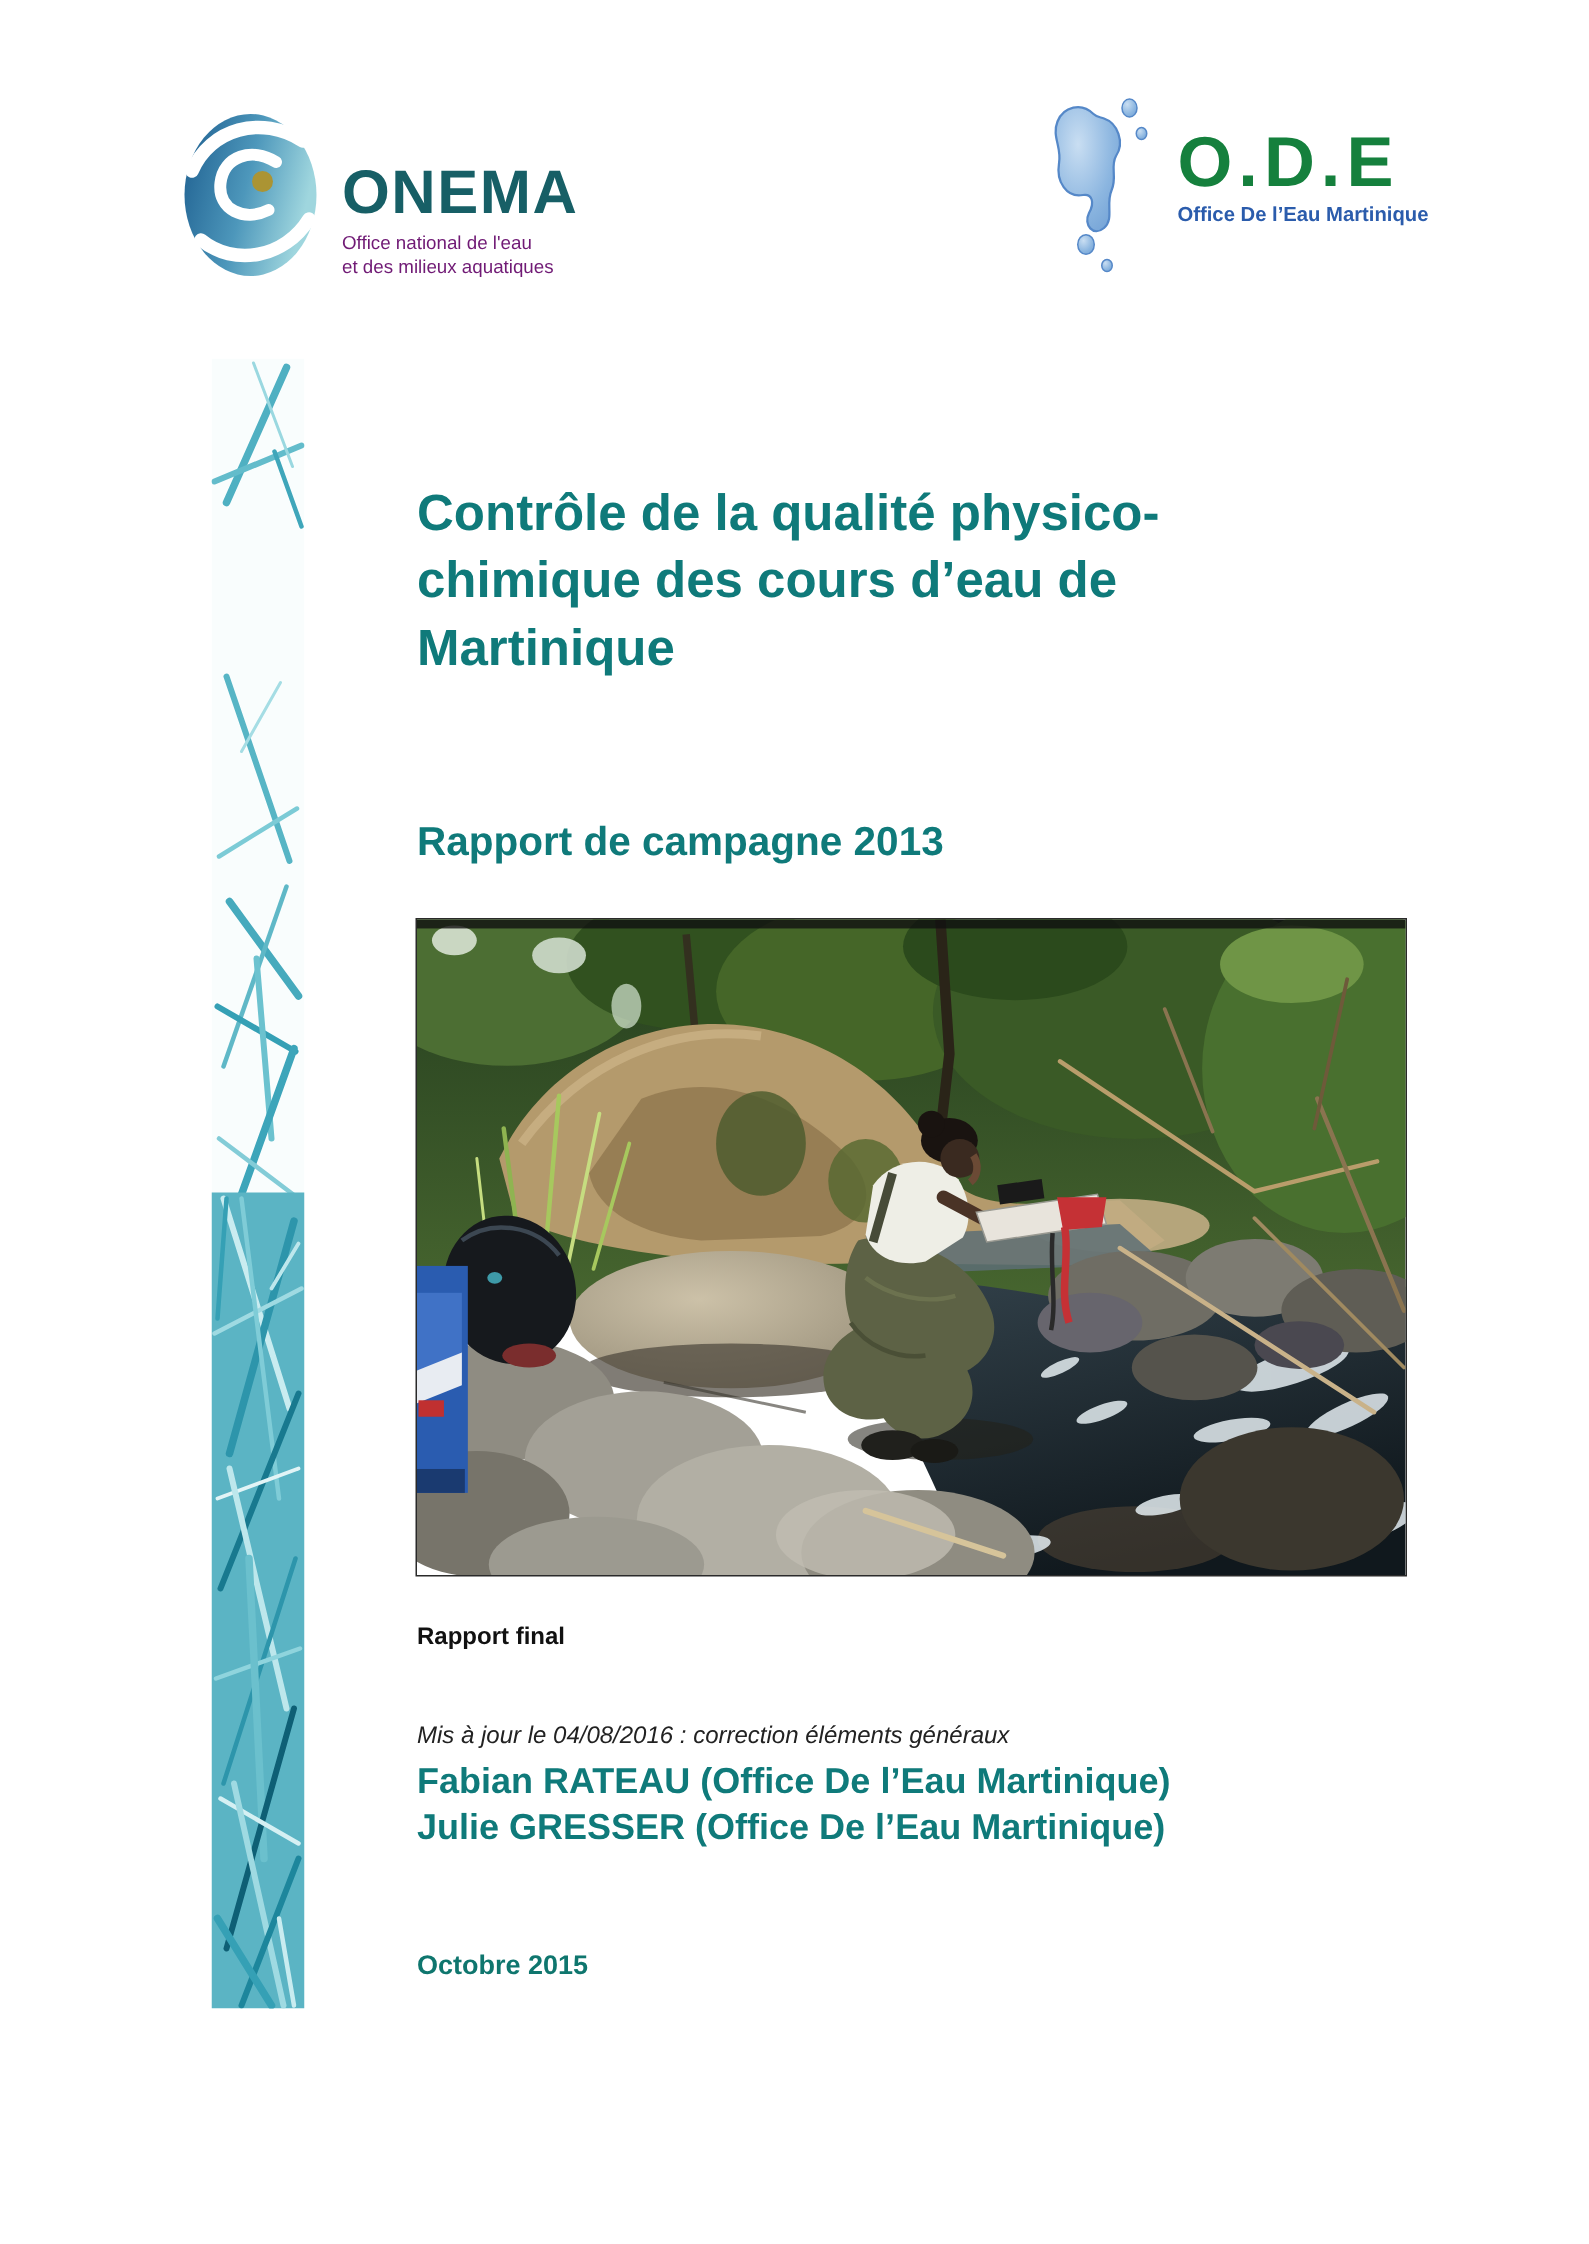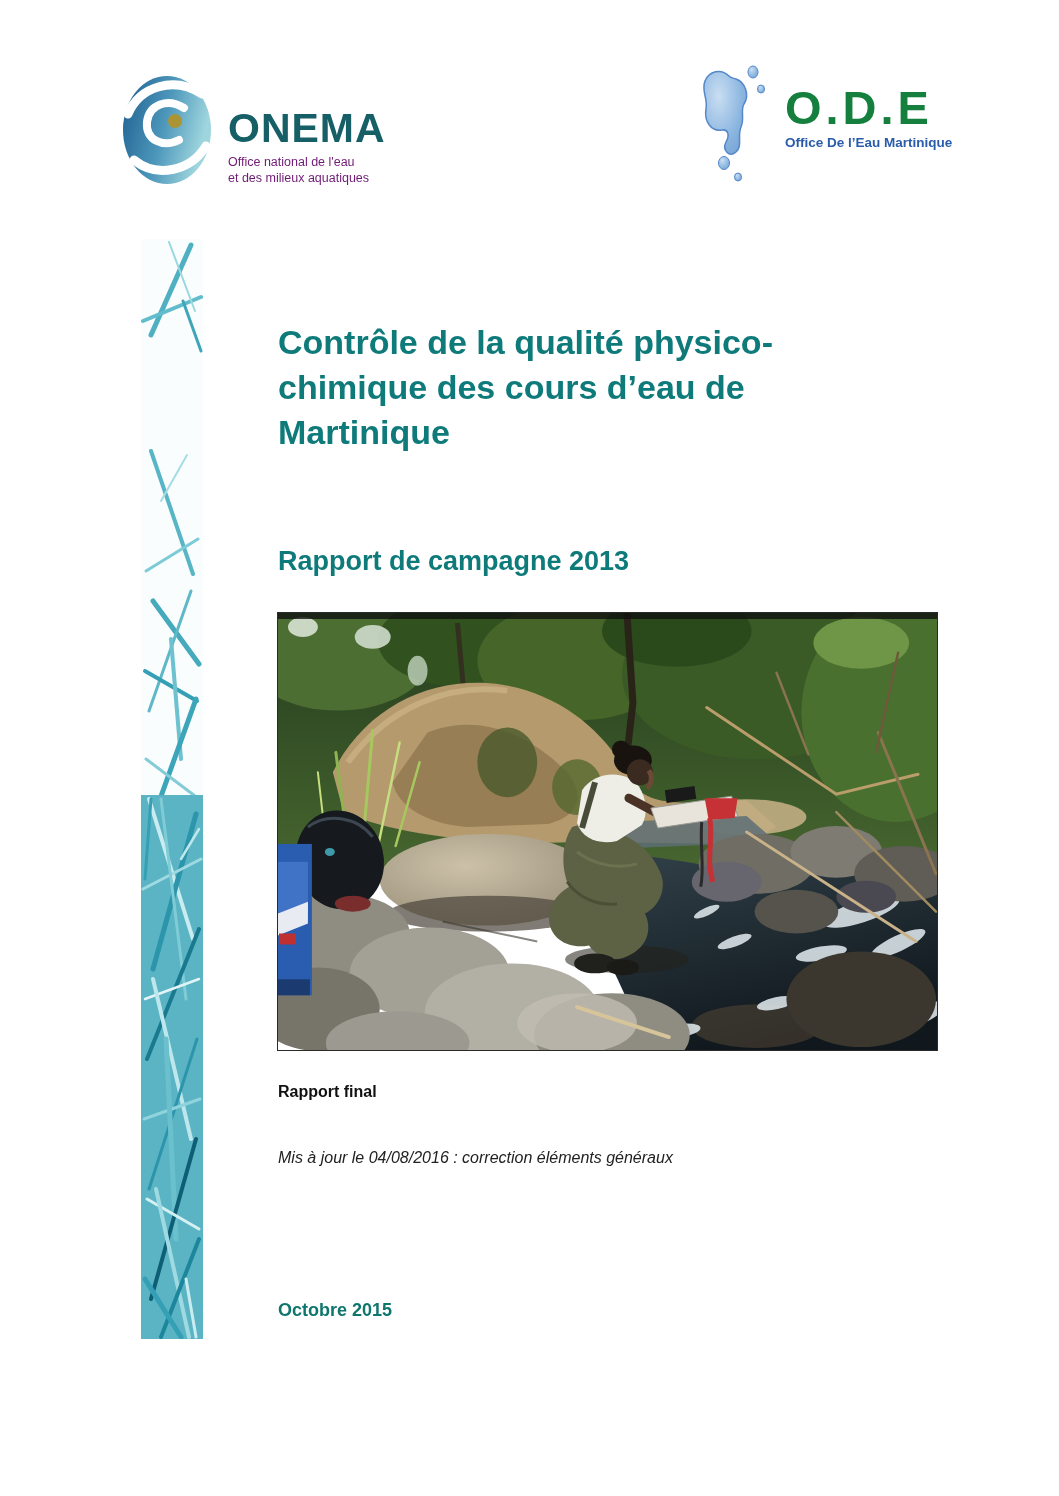--- a/index.html
+++ b/index.html
@@ -260,16 +260,20 @@
         <path d="M560 200 L660 300" stroke="#a08a60" stroke-width="2.5" fill="none"></path>
       </g>
 
       <rect x="0" y="0" width="661" height="6" fill="#101010" opacity="0.8"></rect>
     </svg>
   </div>
 
   <div class="col caption">Rapport final</div>
   <div class="col note">Mis à jour le 04/08/2016 : correction éléments généraux</div>
 
+  <div class="col authors">
+    <span class="block">Fabian RATEAU (Office De l’Eau Martinique)</span>
+    <span class="block">Julie GRESSER (Office De l’Eau Martinique)</span>
+  </div>
 
   <div class="col date">Octobre 2015</div>
 
 </div>
 
 </body></html>

